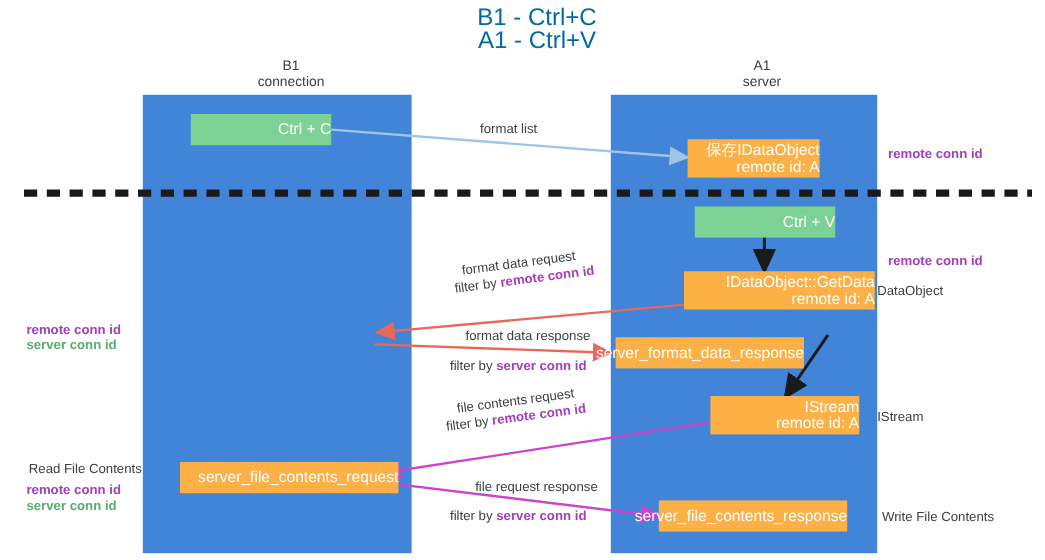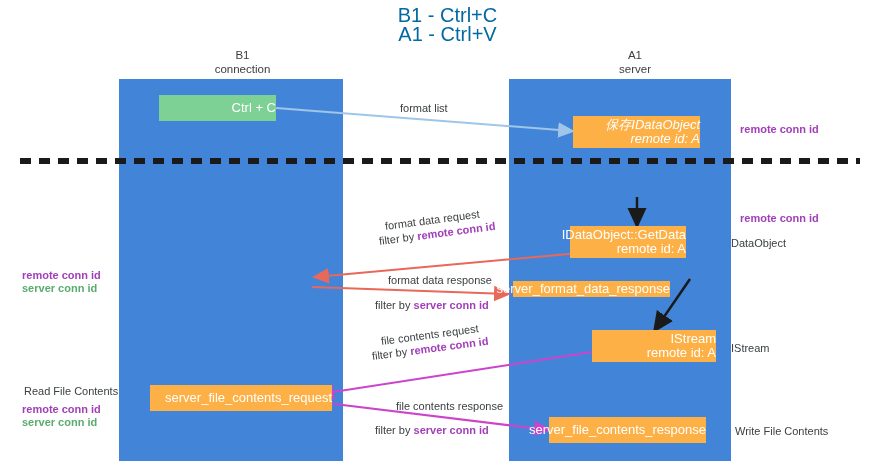--- a/index.html
+++ b/index.html
@@ -137,33 +137,36 @@
 
     <line x1="592" y1="352" x2="320" y2="394" stroke="#cc44cc" stroke-width="2" marker-end="url(#ah-mag)"></line>
 
     <line x1="318" y1="402" x2="548" y2="430" stroke="#cc44cc" stroke-width="2" marker-end="url(#ah-mag)"></line>
   </svg>
 
   <div class="node green" style="left:159px; top:95px; width:117px; height:26px;">
     <span>Ctrl + C</span>
   </div>
 
-  <div class="node orange" style="left:573px; top:116px; width:127px; height:32px;font-style:italic;">
+  <div class="node orange" style="left:573px; top:116px; width:110px; height:32px;">
     <span>保存IDataObject</span>
     <span class="l2">remote id: A</span>
   </div>
 
-
-  <div class="node orange" style="left:570px; top:226px; width:116px; height:32px;">
+  <div class="node green" style="left:579px; top:172px; width:117px; height:26px;">
+    <span>Ctrl + V</span>
+  </div>
+
+  <div class="node orange" style="left:570px; top:226px; width:159px; height:32px;">
     <span>IDataObject::GetData</span>
     <span class="l2">remote id: A</span>
   </div>
 
 
-  <div class="node orange" style="left:513px; top:281px; width:157px; height:16px;">
+  <div class="node orange" style="left:513px; top:281px; width:157px; height:26px;">
     <span>server_format_data_response</span>
   </div>
 
   <div class="node orange" style="left:592px; top:330px; width:124px; height:32px;">
     <span>IStream</span>
     <span class="l2">remote id: A</span>
   </div>
 
   <div class="node orange" style="left:150px; top:385px; width:182px; height:26px;">
     <span>server_file_contents_request</span>
@@ -183,21 +186,21 @@
   <div class="lbl" style="left:388px; top:273px;">format data response</div>
   <div class="lbl" style="left:375px; top:298px;">
     <span>filter by </span><span class="purple">server conn id</span>
   </div>
 
   <div class="lbl rot" style="left:381px; top:334px;">file contents request</div>
   <div class="lbl rot" style="left:372px; top:349px;">
     <span>filter by </span><span class="purple">remote conn id</span>
   </div>
 
-  <div class="lbl" style="left:396px; top:399px;">file contents response</div>
+  <div class="lbl" style="left:396px; top:399px;">file request response</div>
   <div class="lbl" style="left:375px; top:423px;">
     <span>filter by </span><span class="purple">server conn id</span>
   </div>
 
   <div class="lbl purple" style="left:740px; top:122px;">remote conn id</div>
   <div class="lbl purple" style="left:740px; top:211px;">remote conn id</div>
   <div class="lbl" style="left:731px; top:236px;">DataObject</div>
   <div class="lbl" style="left:731px; top:341px;">IStream</div>
   <div class="lbl" style="left:735px; top:424px;">Write File Contents</div>
 

